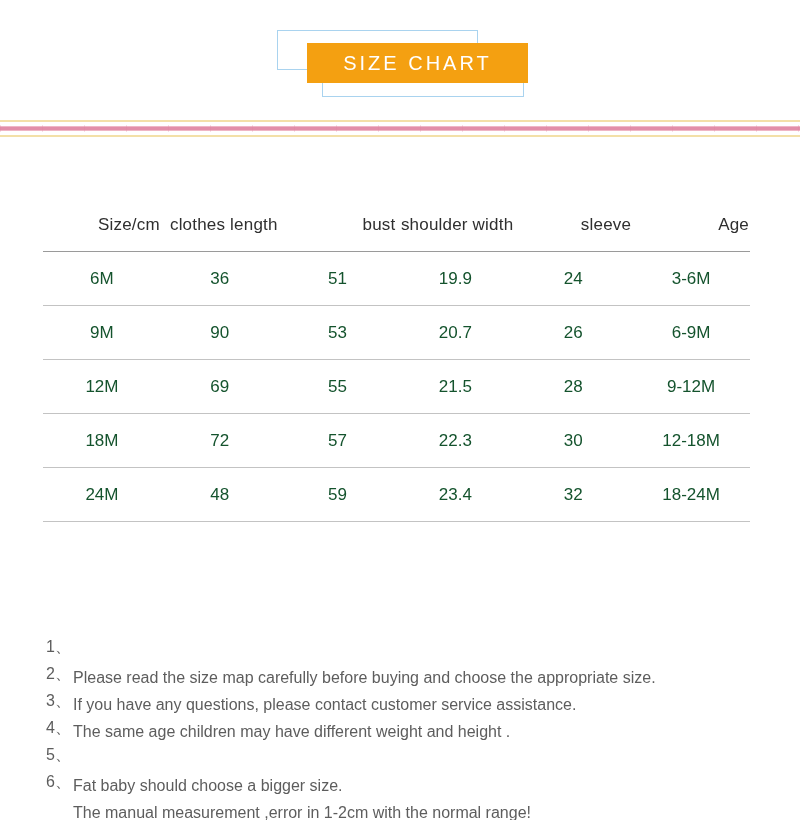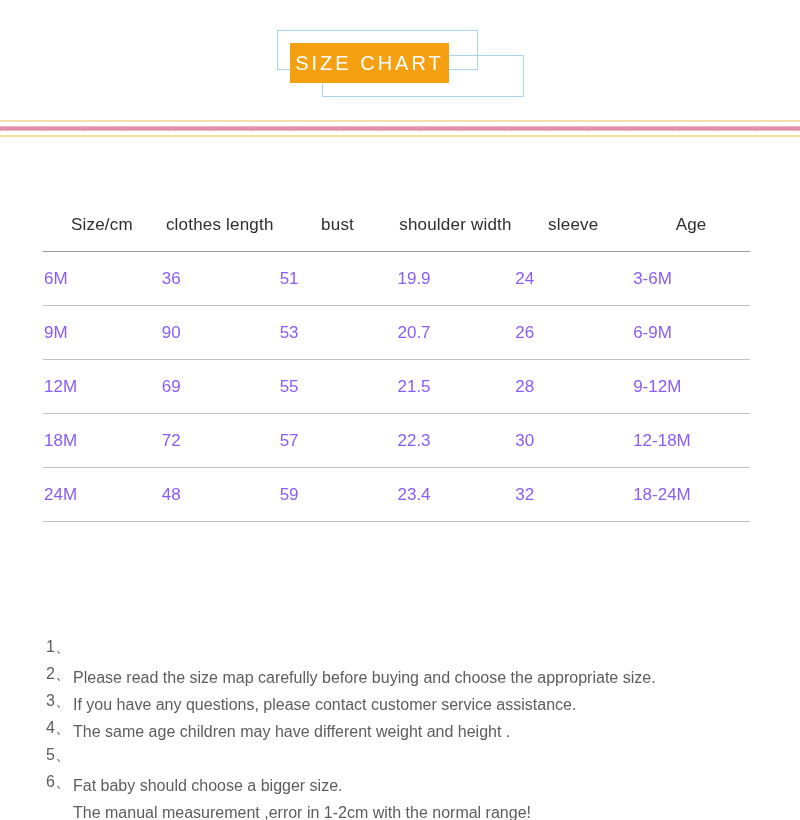--- a/index.html
+++ b/index.html
@@ -15,21 +15,21 @@
   
   .blue-rect{
     position:absolute;
     border:1px solid #a9d3ef;
     background:transparent;
   }
   .blue-rect.back{ left:277px; top:30px;  width:199px; height:38px; }
   .blue-rect.front{ left:322px; top:55px; width:200px; height:40px; }
   .orange-banner{
     position:absolute;
-    left:290px; top:43px; width:159px; height:40px;
+    left:307px; top:43px; width:221px; height:40px;
     background:#f4a011;
     z-index:3;
     display:flex; align-items:center; justify-content:center;
     color:#ffffff;
     font-size:20px;
     letter-spacing:3px;
     font-weight:400;
   }
 
   
@@ -50,30 +50,30 @@
   table.size-table{
     width:100%;
     border-collapse:collapse;
     table-layout:fixed;
   }
   table.size-table th{
     height:50px;
     font-size:17px;
     font-weight:400;
     color:#2f2f2f;
-    text-align:center;
+    text-align:right;
     vertical-align:middle;
     border-bottom:1px solid #9a9a9a;
     letter-spacing:0.2px;
   }
   table.size-table td{
     height:51px;
     font-size:17px;
-    color:#8b5cf6;
-    text-align:left;
+    color:#14532d;
+    text-align:center;
     vertical-align:middle;
     border-bottom:1px solid #c3c3c3;
   }
 
   
   .note-heading{
     position:absolute;
     left:57px; top:588px;
     font-family:"Liberation Serif", serif;
     font-size:34px;

